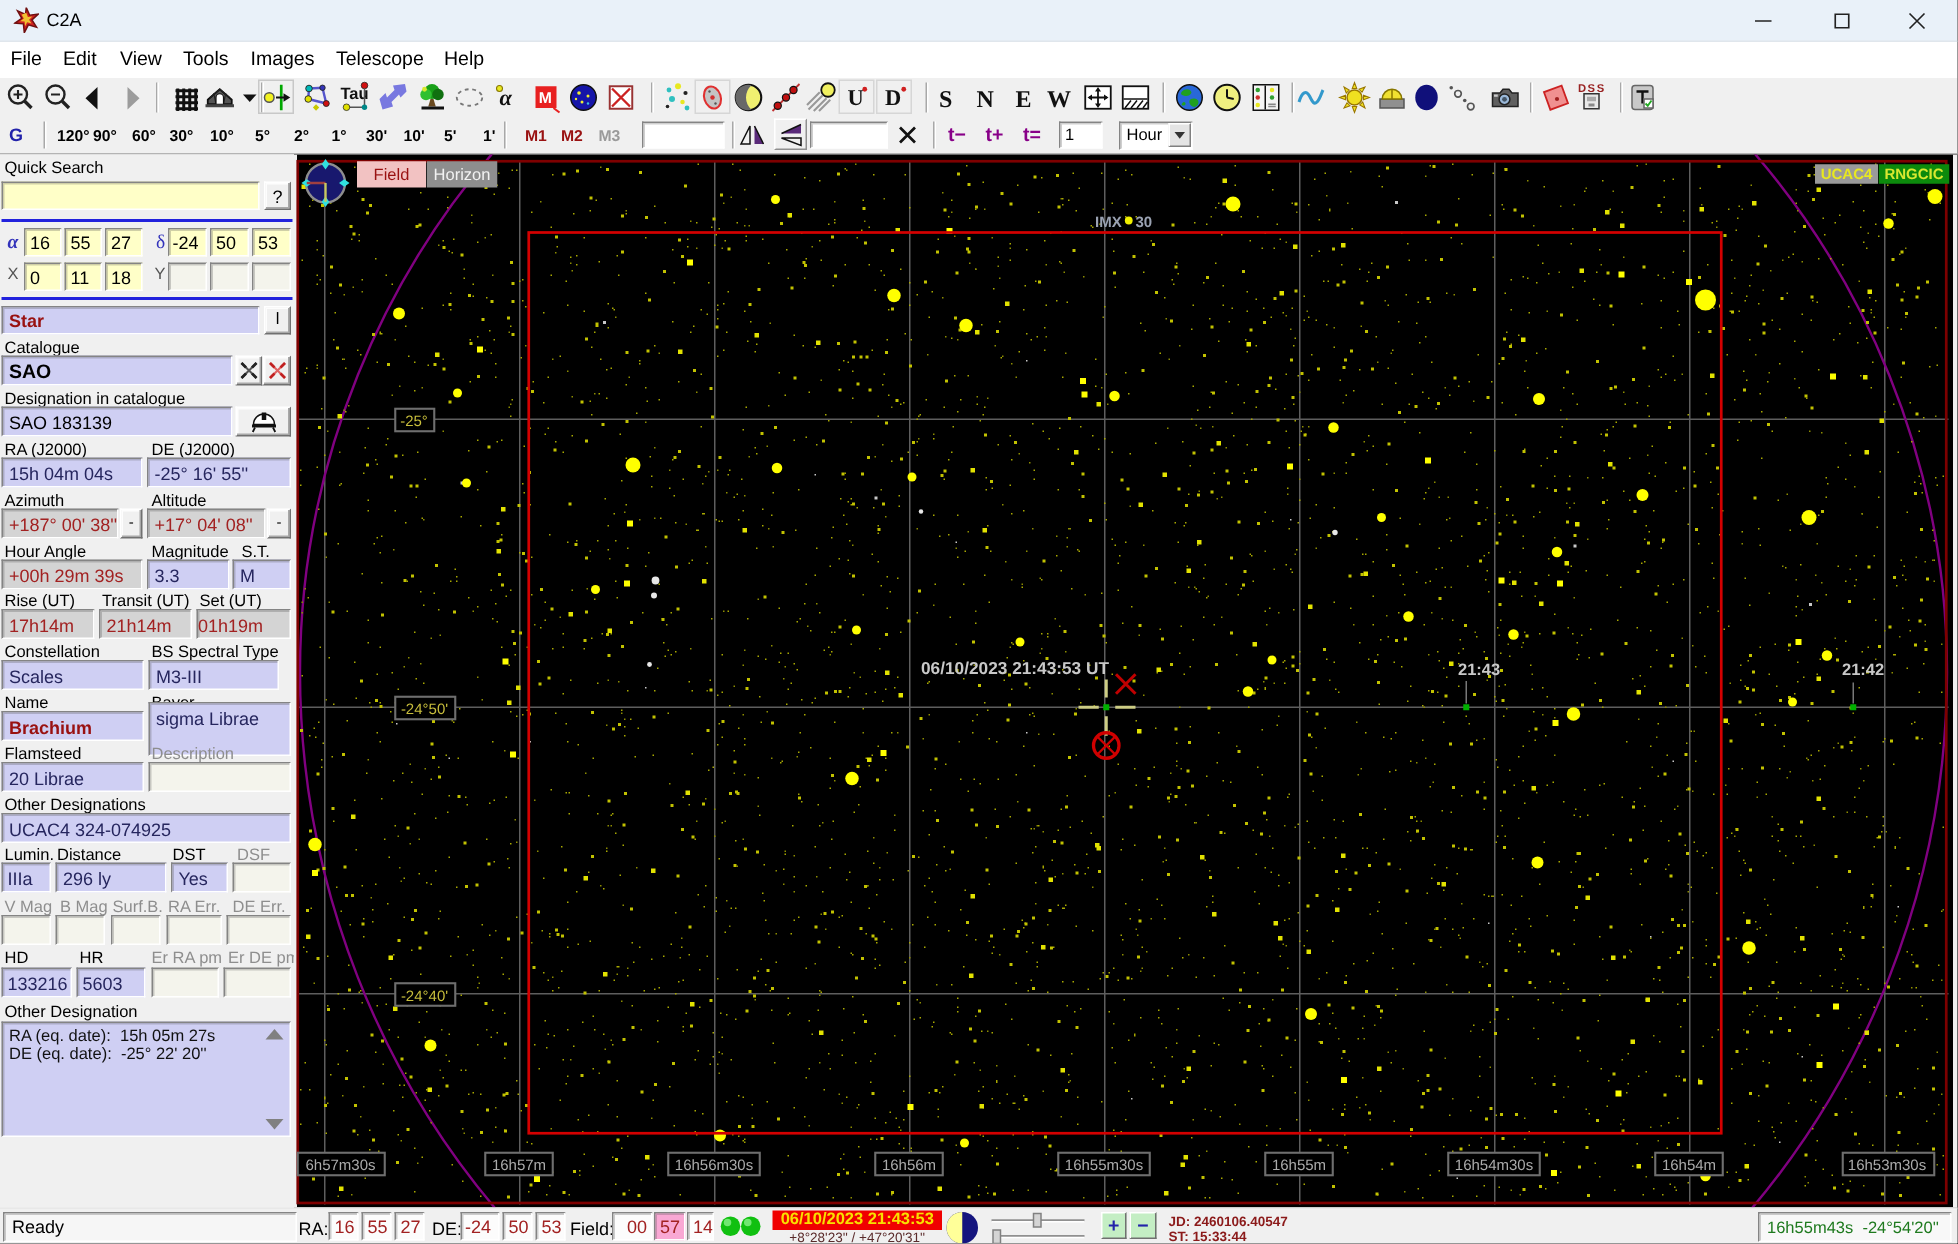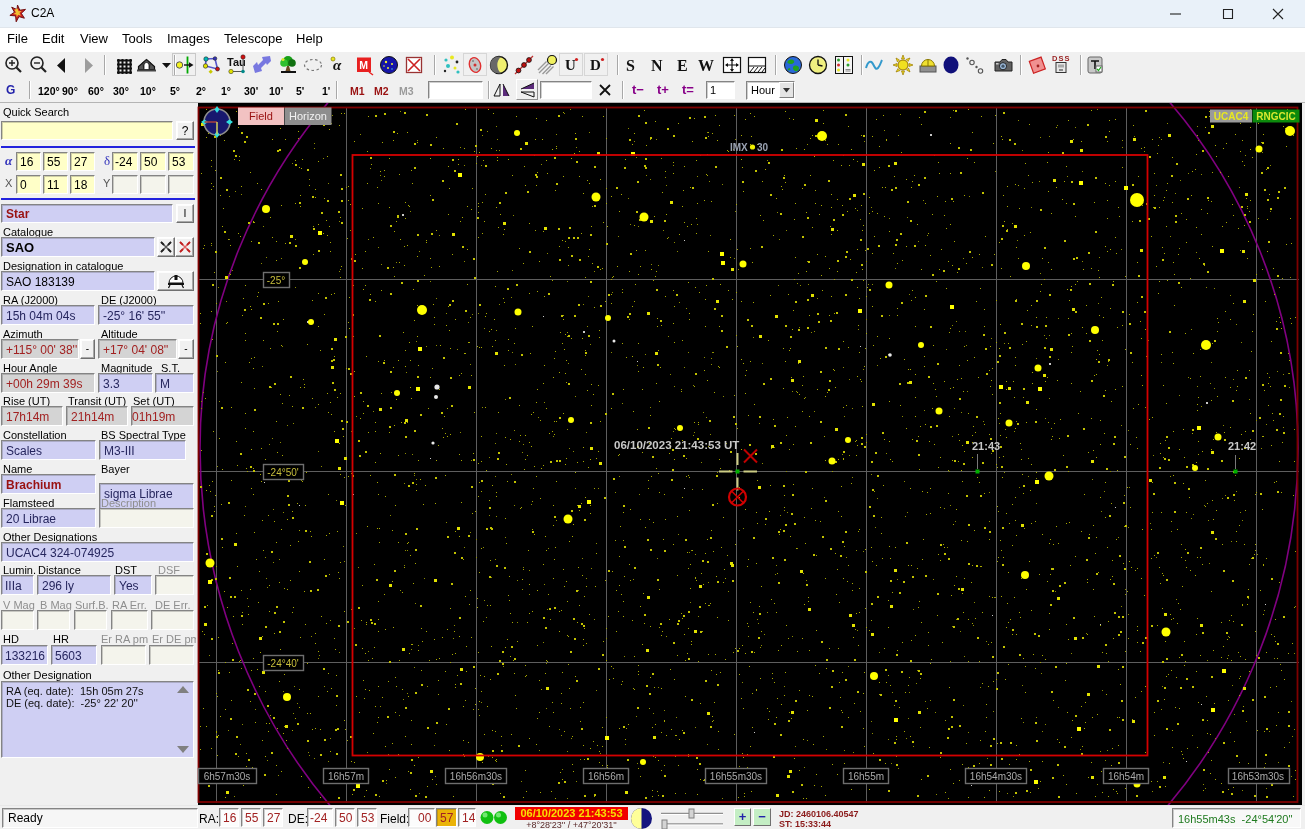--- a/index.html
+++ b/index.html
@@ -388,21 +388,21 @@
           <rect x="9.5" y="2" width="3" height="5" fill="#111"></rect>
           <path d="M3 10h16v2H3z" fill="#111"></path>
           <path d="M5 12l-1.5 3M17 12l1.5 3" stroke="#111" stroke-width="1.2"></path>
         </svg></div>
 <span class="lbl" style="left:3px;top:191px">RA (J2000)</span>
 <span class="lbl" style="left:101px;top:191px">DE (J2000)</span>
 <div class="fld flv navy" style="left:1px;top:202px;width:94px;height:20px;padding:3px 0 0 4px">15h 04m 04s</div>
 <div class="fld flv navy" style="left:98px;top:202px;width:96px;height:20px;padding:3px 4px 0 4px">-25° 16' 55''</div>
 <span class="lbl" style="left:3px;top:225px">Azimuth</span>
 <span class="lbl" style="left:101px;top:225px">Altitude</span>
-<div class="fld fgr red" style="left:1px;top:236px;width:78px;height:20px;padding:3px 0 0 4px">+115° 00' 38''</div>
+<div class="fld fgr red" style="left:1px;top:236px;width:78px;height:20px;padding:3px 0 0 4px">+187° 00' 38''</div>
 <div class="btn" style="left:80px;top:236px;width:15px;height:20px;padding-top:3px;font-size:10px">-</div>
 <div class="fld fgr red" style="left:98px;top:236px;width:79px;height:20px;padding:3px 0 0 4px">+17° 04' 08''</div>
 <div class="btn" style="left:178px;top:236px;width:16px;height:20px;padding-top:3px;font-size:10px">-</div>
 <span class="lbl" style="left:3px;top:259px">Hour Angle</span>
 <span class="lbl" style="left:101px;top:259px">Magnitude</span>
 <span class="lbl" style="left:161px;top:259px">S.T.</span>
 <div class="fld fgr red" style="left:1px;top:270px;width:94px;height:20px;padding:3px 0 0 4px">+00h 29m 39s</div>
 <div class="fld flv navy" style="left:98px;top:270px;width:55px;height:20px;padding:3px 0 0 4px">3.3</div>
 <div class="fld flv navy" style="left:155px;top:270px;width:39px;height:20px;padding:3px 0 0 4px">M</div>
 <span class="lbl" style="left:3px;top:292px">Rise (UT)</span>
@@ -411,21 +411,21 @@
 <div class="fld fgr red" style="left:1px;top:303px;width:62px;height:20px;padding:3px 0 0 4px">17h14m</div>
 <div class="fld fgr red" style="left:66px;top:303px;width:62px;height:20px;padding:3px 0 0 4px">21h14m</div>
 <div class="fld fgr red" style="left:131px;top:303px;width:63px;height:20px;padding:3px 0 0 0">01h19m</div>
 <span class="lbl" style="left:3px;top:326px">Constellation</span>
 <span class="lbl" style="left:101px;top:326px">BS Spectral Type</span>
 <div class="fld flv navy" style="left:1px;top:337px;width:95px;height:20px;padding:3px 0 0 4px">Scales</div>
 <div class="fld flv navy" style="left:99px;top:337px;width:87px;height:20px;padding:3px 0 0 4px">M3-III</div>
 <span class="lbl" style="left:3px;top:360px">Name</span>
 <span class="lbl" style="left:101px;top:360px">Bayer</span>
 <div class="fld flv" style="left:1px;top:371px;width:95px;height:20px;padding:3px 0 0 4px;font-weight:bold;color:#991111">Brachium</div>
-<div class="fld flv navy" style="left:99px;top:380px;width:95px;height:36px;padding:3px 0 0 4px">sigma Librae</div>
+<div class="fld flv navy" style="left:99px;top:365px;width:95px;height:36px;padding:3px 0 0 4px">sigma Librae</div>
 <span class="lbl" style="left:3px;top:394px">Flamsteed</span>
 <span class="glbl" style="left:101px;top:394px">Description</span>
 <div class="fld flv navy" style="left:1px;top:405px;width:95px;height:20px;padding:3px 0 0 4px">20 Librae</div>
 <div class="fld fwh" style="left:99px;top:405px;width:95px;height:20px"></div>
 <span class="lbl" style="left:3px;top:428px">Other Designations</span>
 <div class="fld flv navy" style="left:1px;top:439px;width:193px;height:20px;padding:3px 0 0 4px">UCAC4 324-074925</div>
 <span class="lbl" style="left:3px;top:461px">Lumin.</span>
 <span class="lbl" style="left:38px;top:461px">Distance</span>
 <span class="lbl" style="left:115px;top:461px">DST</span>
 <span class="glbl" style="left:158px;top:461px">DSF</span>
@@ -603,21 +603,21 @@
 <span class="lbl" style="left:199px;top:6px;font-size:12px">RA:</span>
 <div class="fld red" style="left:219px;top:2px;width:20px;height:19px;background:#FCFCFC;padding:2px 0 0 3px">16</div>
 <div class="fld red" style="left:241px;top:2px;width:20px;height:19px;background:#FCFCFC;padding:2px 0 0 3px">55</div>
 <div class="fld red" style="left:263px;top:2px;width:20px;height:19px;background:#FCFCFC;padding:2px 0 0 3px">27</div>
 <span class="lbl" style="left:288px;top:6px;font-size:12px">DE:</span>
 <div class="fld red" style="left:307px;top:2px;width:26px;height:19px;background:#FCFCFC;padding:2px 0 0 2px">-24</div>
 <div class="fld red" style="left:335px;top:2px;width:20px;height:19px;background:#FCFCFC;padding:2px 0 0 3px">50</div>
 <div class="fld red" style="left:357px;top:2px;width:20px;height:19px;background:#FCFCFC;padding:2px 0 0 3px">53</div>
 <span class="lbl" style="left:380px;top:6px;font-size:12px">Field:</span>
 <div class="fld red" style="left:408px;top:2px;width:27px;height:19px;background:#FCFCFC;padding:2px 0 0 9px">00</div>
-<div class="fld red" style="left:436px;top:2px;width:21px;height:19px;background:#eab308;padding:2px 0 0 3px">57</div>
+<div class="fld red" style="left:436px;top:2px;width:21px;height:19px;background:#f9a8d4;padding:2px 0 0 3px">57</div>
 <div class="fld red" style="left:458px;top:2px;width:18px;height:19px;background:#FCFCFC;padding:2px 0 0 3px">14</div>
 <svg class="abs" style="left:480px;top:4px" width="28" height="15" viewBox="0 0 28 15">
         <circle cx="7" cy="7.5" r="6.5" fill="#10C010"></circle>
         <circle cx="20.5" cy="7.5" r="6.5" fill="#10C010"></circle>
         <circle cx="5" cy="5" r="2.5" fill="#70E870"></circle>
         <circle cx="18.5" cy="5" r="2.5" fill="#70E870"></circle>
       </svg>
 <div class="abs" style="left:515px;top:1px;width:113px;height:13px;background:#F00000;color:#F8E000;font-size:11px;font-weight:bold;text-align:center;line-height:13px">06/10/2023 21:43:53</div>
 <div class="abs" style="left:515px;top:14px;width:113px;font-size:9px;color:#5A2A2A;text-align:center;font-weight:normal">+8°28'23'' / +47°20'31''</div>
 <svg class="abs" style="left:630px;top:1px" width="23" height="23" viewBox="0 0 23 23">

